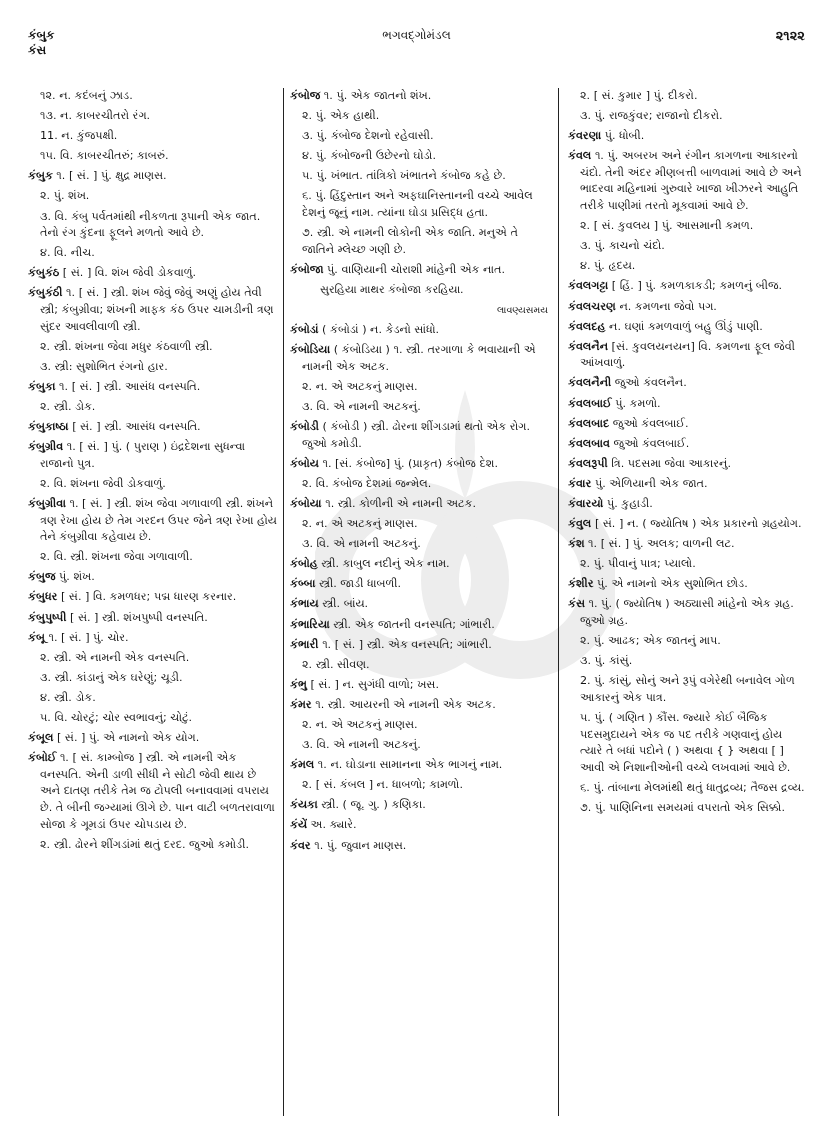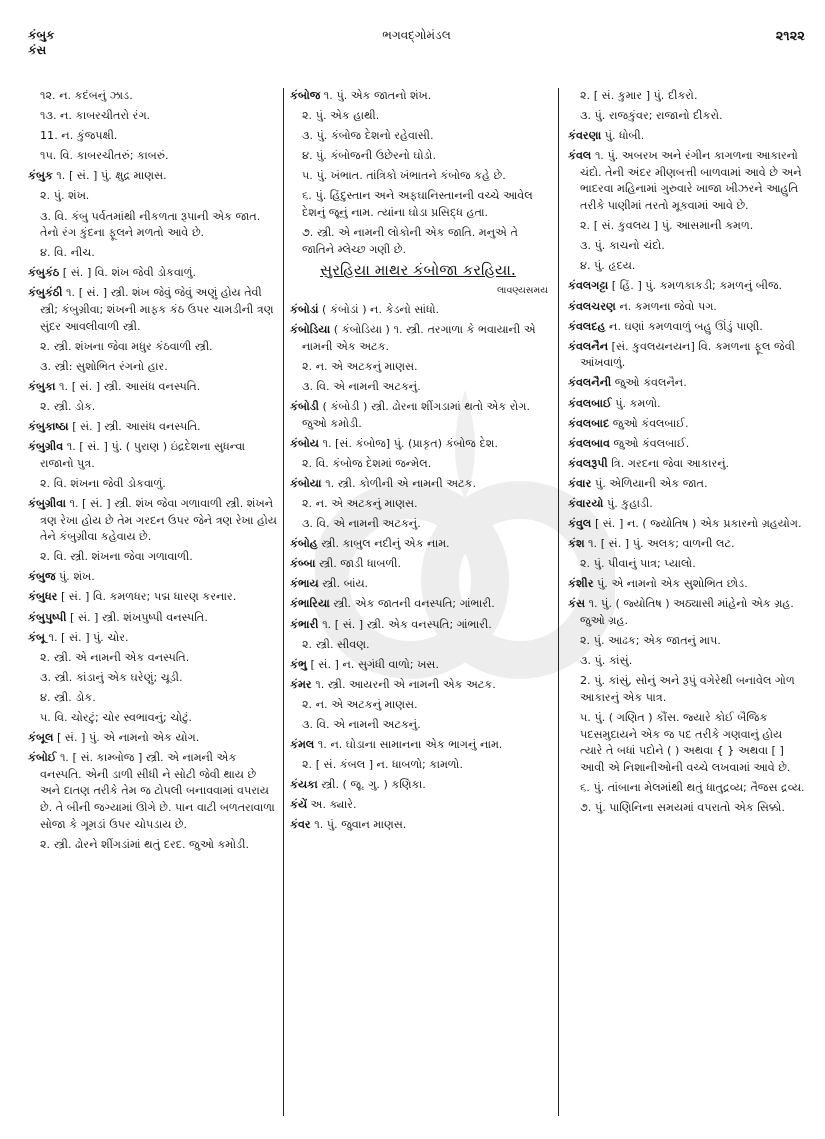--- a/index.html
+++ b/index.html
@@ -11,21 +11,21 @@
   .hw-title { position:absolute; left:0; right:0; top:0; text-align:center; font-size:12px; }
   .hw-page { position:absolute; right:0; top:0; font-size:13px; font-weight:bold; }
   .col { position:absolute; top:88px; font-size:11.2px; line-height:16.6px; }
   .col1 { left:28px; width:250px; }
   .col2 { left:290px; width:258px; }
   .col3 { left:568px; width:240px; }
   .vline { position:absolute; width:1px; background:#222; }
   .entry { margin:0 0 3.5px 0; }
   .hw { font-weight:bold; }
   .sub { padding-left:14px; text-indent:0; }
-  .quote { padding-left:30px; font-size:15px;text-decoration:underline; }
+  .quote { padding-left:30px; font-size:11px; }
   .cite { text-align:right; font-size:9.5px; }
 </style>
 </head>
 <body>
 
 <svg class="watermark" viewBox="0 0 300 330">
   <g fill="none" stroke="#ededed" stroke-width="38">
     <circle cx="95" cy="200" r="80"></circle>
     <circle cx="205" cy="200" r="80"></circle>
   </g>
@@ -77,20 +77,21 @@
     <div class="entry sub" style="padding-left: 12px;"><span>૨. સ્ત્રી. ઢોરને શીંગડાંમાં થતું દરદ. જુઓ કમોડી.</span></div>
   </div>
 <div class="col col2">
     <div class="entry " style="padding-left: 12px; text-indent: -12px;"><span class="hw">કંબોજ</span><span> ૧. પું. એક જાતનો શંખ.</span></div>
     <div class="entry sub" style="padding-left: 12px;"><span>૨. પું. એક હાથી.</span></div>
     <div class="entry sub" style="padding-left: 12px;"><span>૩. પું. કંબોજ દેશનો રહેવાસી.</span></div>
     <div class="entry sub" style="padding-left: 12px;"><span>૪. પું. કંબોજની ઉછેરનો ઘોડો.</span></div>
     <div class="entry sub" style="padding-left: 12px;"><span>૫. પું. ખંભાત. તાંત્રિકો ખંભાતને કંબોજ કહે છે.</span></div>
     <div class="entry sub" style="padding-left: 12px;"><span>૬. પું. હિંદુસ્તાન અને અફઘાનિસ્તાનની વચ્ચે આવેલ દેશનું જૂનું નામ. ત્યાંના ઘોડા પ્રસિદ્ધ હતા.</span></div>
     <div class="entry sub" style="padding-left: 12px;"><span>૭. સ્ત્રી. એ નામની લોકોની એક જાતિ. મનુએ તે જાતિને મ્લેચ્છ ગણી છે.</span></div>
+    <div class="entry " style="padding-left: 12px; text-indent: -12px;"><span class="hw">કંબોજા</span><span> પું. વાણિયાની ચોરાશી માંહેની એક નાત.</span></div>
     <div class="entry quote"><span>સુરહિયા માથર કંબોજા કરહિયા.</span></div>
     <div class="entry cite"><span>લાવણ્યસમય</span></div>
     <div class="entry " style="padding-left: 12px; text-indent: -12px;"><span class="hw">કંબોડાં</span><span> ( કંબોડાં ) ન. કેડનો સાંધો.</span></div>
     <div class="entry " style="padding-left: 12px; text-indent: -12px;"><span class="hw">કંબોડિયા</span><span> ( કંબોડિયા ) ૧. સ્ત્રી. તરગાળા કે ભવાયાની એ નામની એક અટક.</span></div>
     <div class="entry sub" style="padding-left: 12px;"><span>૨. ન. એ અટકનું માણસ.</span></div>
     <div class="entry sub" style="padding-left: 12px;"><span>૩. વિ. એ નામની અટકનું.</span></div>
     <div class="entry " style="padding-left: 12px; text-indent: -12px;"><span class="hw">કંબોડી</span><span> ( કંબોડી ) સ્ત્રી. ઢોરના શીંગડામાં થતો એક રોગ. જુઓ કમોડી.</span></div>
     <div class="entry " style="padding-left: 12px; text-indent: -12px;"><span class="hw">કંબોય</span><span> ૧. [સં. કંબોજ] પું. (પ્રાકૃત) કંબોજ દેશ.</span></div>
     <div class="entry sub" style="padding-left: 12px;"><span>૨. વિ. કંબોજ દેશમાં જન્મેલ.</span></div>
     <div class="entry " style="padding-left: 12px; text-indent: -12px;"><span class="hw">કંબોયા</span><span> ૧. સ્ત્રી. કોળીની એ નામની અટક.</span></div>
@@ -121,21 +122,21 @@
     <div class="entry sub" style="padding-left: 12px;"><span>૩. પું. કાચનો ચંદો.</span></div>
     <div class="entry sub" style="padding-left: 12px;"><span>૪. પું. હૃદય.</span></div>
     <div class="entry " style="padding-left: 12px; text-indent: -12px;"><span class="hw">કંવલગટ્ટા</span><span> [ હિં. ] પું. કમળકાકડી; કમળનું બીજ.</span></div>
     <div class="entry " style="padding-left: 12px; text-indent: -12px;"><span class="hw">કંવલચરણ</span><span> ન. કમળના જેવો પગ.</span></div>
     <div class="entry " style="padding-left: 12px; text-indent: -12px;"><span class="hw">કંવલદહ</span><span> ન. ઘણાં કમળવાળું બહુ ઊંડું પાણી.</span></div>
     <div class="entry " style="padding-left: 12px; text-indent: -12px;"><span class="hw">કંવલનૈન</span><span> [સં. કુવલયનયન] વિ. કમળના ફૂલ જેવી આંખવાળું.</span></div>
     <div class="entry " style="padding-left: 12px; text-indent: -12px;"><span class="hw">કંવલનૈની</span><span> જુઓ કંવલનૈન.</span></div>
     <div class="entry " style="padding-left: 12px; text-indent: -12px;"><span class="hw">કંવલબાઈ</span><span> પું. કમળો.</span></div>
     <div class="entry " style="padding-left: 12px; text-indent: -12px;"><span class="hw">કંવલબાદ</span><span> જુઓ કંવલબાઈ.</span></div>
     <div class="entry " style="padding-left: 12px; text-indent: -12px;"><span class="hw">કંવલબાવ</span><span> જુઓ કંવલબાઈ.</span></div>
-    <div class="entry " style="padding-left: 12px; text-indent: -12px;"><span class="hw">કંવલરૂપી</span><span> ત્રિ. ગરદના જેવા આકારનું.</span></div>
+    <div class="entry " style="padding-left: 12px; text-indent: -12px;"><span class="hw">કંવલરૂપી</span><span> ત્રિ. પદસમા જેવા આકારનું.</span></div>
     <div class="entry " style="padding-left: 12px; text-indent: -12px;"><span class="hw">કંવાર</span><span> પું. એળિયાની એક જાત.</span></div>
     <div class="entry " style="padding-left: 12px; text-indent: -12px;"><span class="hw">કંવારયો</span><span> પું. કુહાડી.</span></div>
     <div class="entry " style="padding-left: 12px; text-indent: -12px;"><span class="hw">કંવુલ</span><span> [ સં. ] ન. ( જ્યોતિષ ) એક પ્રકારનો ગ્રહયોગ.</span></div>
     <div class="entry " style="padding-left: 12px; text-indent: -12px;"><span class="hw">કંશ</span><span> ૧. [ સં. ] પું. અલક; વાળની લટ.</span></div>
     <div class="entry sub" style="padding-left: 12px;"><span>૨. પું. પીવાનું પાત્ર; પ્યાલો.</span></div>
     <div class="entry " style="padding-left: 12px; text-indent: -12px;"><span class="hw">કંશીર</span><span> પું. એ નામનો એક સુશોભિત છોડ.</span></div>
     <div class="entry " style="padding-left: 12px; text-indent: -12px;"><span class="hw">કંસ</span><span> ૧. પું. ( જ્યોતિષ ) અઠ્યાસી માંહેનો એક ગ્રહ. જુઓ ગ્રહ.</span></div>
     <div class="entry sub" style="padding-left: 12px;"><span>૨. પું. આઢક; એક જાતનું માપ.</span></div>
     <div class="entry sub" style="padding-left: 12px;"><span>૩. પું. કાંસું.</span></div>
     <div class="entry sub" style="padding-left: 12px;"><span>2. પું. કાંસું, સોનું અને રૂપું વગેરેથી બનાવેલ ગોળ આકારનું એક પાત્ર.</span></div>

